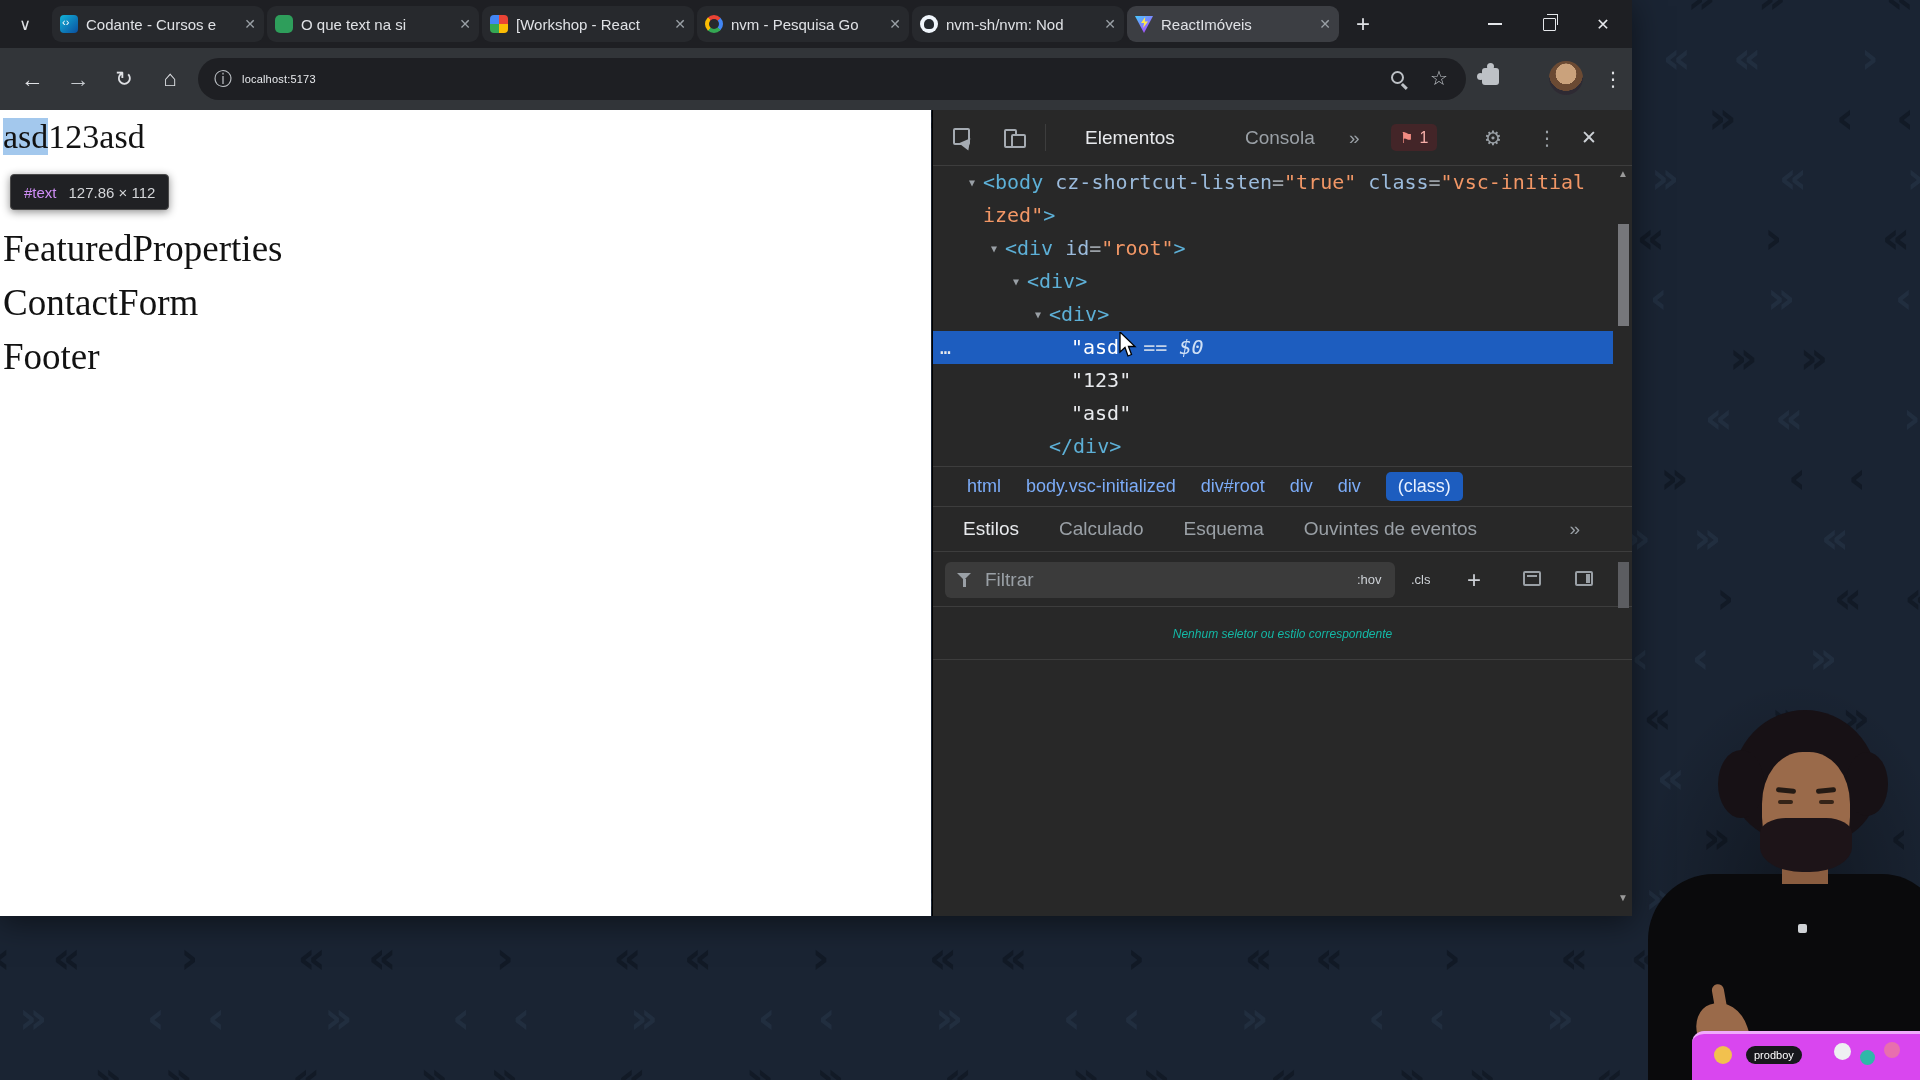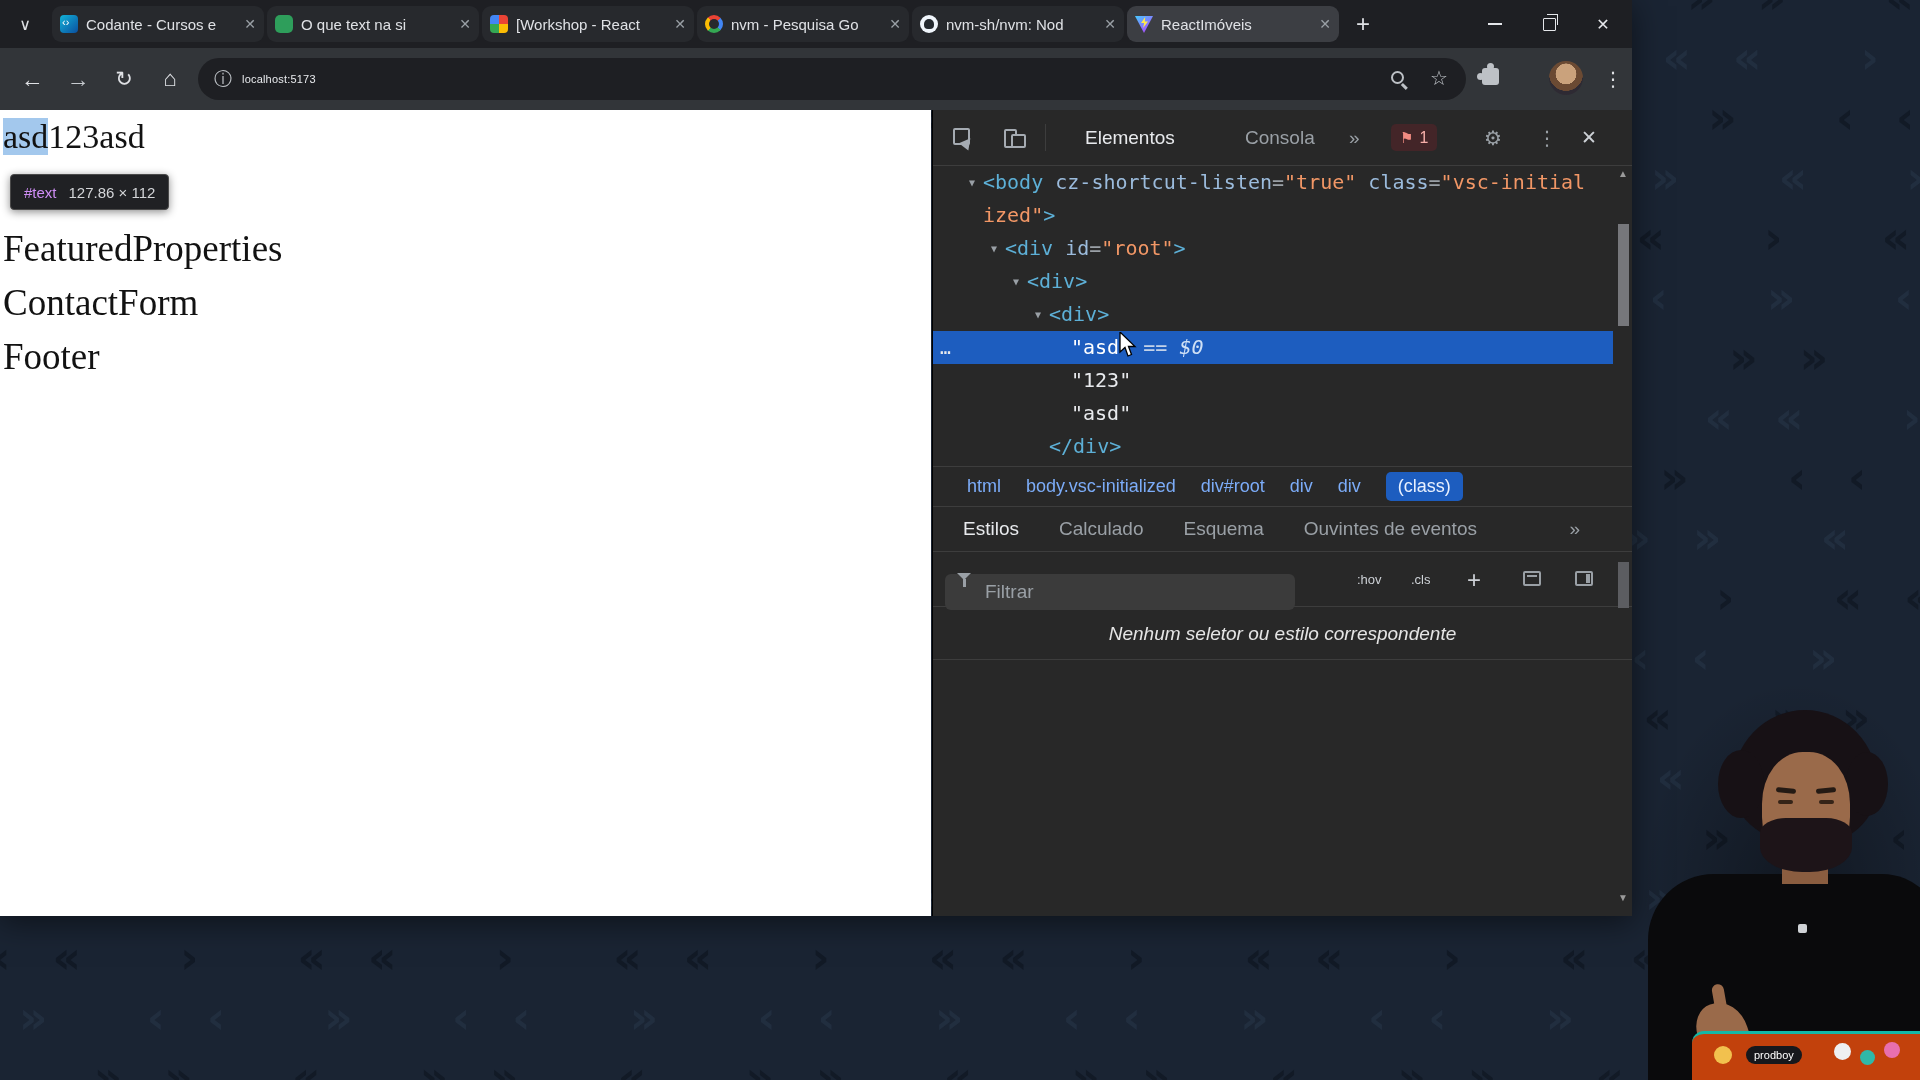--- a/index.html
+++ b/index.html
@@ -101,36 +101,36 @@
   .dt-crumbs{position:absolute;left:0;top:356px;width:100%;height:40px;display:flex;align-items:center;gap:25px;padding-left:34px;box-sizing:border-box;border-top:1px solid #3d3d3d;}
   .crumb{color:#7cacf8;font-size:18px;white-space:nowrap;}
   .crumb.selected{background:#1d5dbf;color:#e8f0fe;padding:4px 12px;border-radius:5px;}
   
   .dt-styletabs{position:absolute;left:0;top:396px;width:100%;height:46px;display:flex;align-items:center;gap:40px;padding-left:30px;box-sizing:border-box;border-top:1px solid #3d3d3d;border-bottom:1px solid #3d3d3d;}
   .style-tab{color:#9aa0a6;font-size:19px;white-space:nowrap;}
   .style-tab.active{color:#e8eaed;}
   .st-more{position:absolute;right:54px;color:#9aa0a6;font-size:19px;letter-spacing:-2px;}
   
   .dt-filterrow{position:absolute;left:0;top:442px;width:100%;height:55px;border-bottom:1px solid #3d3d3d;box-sizing:border-box;}
-  .filter-input{position:absolute;left:12px;top:10px;width:350px;height:36px;background:#3b3b3b;border:none;border-radius:6px;box-sizing:border-box;padding:0 0 0 40px;color:#e8eaed;font-size:19px;font-family:"Liberation Sans",sans-serif;outline:none;margin-top:12px;}
+  .filter-input{position:absolute;left:12px;top:10px;width:450px;height:36px;background:#3b3b3b;border:none;border-radius:6px;box-sizing:border-box;padding:0 0 0 40px;color:#e8eaed;font-size:19px;font-family:"Liberation Sans",sans-serif;outline:none;}
   .filter-input::placeholder{color:#9aa0a6;}
   .funnel{position:absolute;left:24px;top:21px;width:14px;height:14px;z-index:2;}
   .funnel::before{content:"";position:absolute;left:0;top:0;border-left:7px solid transparent;border-right:7px solid transparent;border-top:7px solid #9aa0a6;}
   .funnel::after{content:"";position:absolute;left:5.5px;top:6px;width:3px;height:8px;background:#9aa0a6;}
   .toggle{position:absolute;top:0;height:55px;line-height:55px;color:#cdd1d6;font-size:13px;}
   .toggle-hov{left:424px;}
   .toggle-cls{left:478px;}
   .toggle-plus{left:534px;font-size:24px;}
   .ricon{position:absolute;top:19px;width:18px;height:15px;border:2px solid #9aa0a6;border-radius:2px;box-sizing:border-box;}
   .ricon-emu{left:590px;}
   .ricon-emu::after{content:"";position:absolute;left:2px;top:2px;width:10px;height:2px;background:#9aa0a6;}
   .ricon-dock{left:642px;}
   .ricon-dock::after{content:"";position:absolute;right:1px;top:1px;width:4px;height:9px;background:#9aa0a6;}
   
-  .dt-msg{position:absolute;left:0;top:498px;width:100%;height:52px;line-height:52px;text-align:center;color:#e5e5e5;font-size:19px;font-style:italic;border-bottom:1px solid #3d3d3d;box-sizing:border-box;}
+  .dt-msg{position:absolute;left:0;top:498px;width:100%;height:52px;line-height:52px;text-align:center;color:#14b8a6;font-size:12px;font-style:italic;border-bottom:1px solid #3d3d3d;box-sizing:border-box;}
   .styles-scroll-thumb{position:absolute;right:3px;top:452px;width:11px;height:46px;background:#5c5d61;}
   .styles-scroll-down{position:absolute;right:2px;top:782px;width:14px;text-align:center;color:#9a9a9a;font-size:10px;}
   .cursor{position:absolute;left:186px;top:222px;z-index:9;}
   
   .webcam{position:absolute;right:0;bottom:0;width:250px;height:370px;z-index:5;}
   .glow{position:absolute;inset:-30px;background:radial-gradient(closest-side,rgba(0,0,0,.35),rgba(0,0,0,0));}
   .hair{position:absolute;left:62px;top:0;width:146px;height:136px;background:#171115;border-radius:50% 50% 46% 54%/56% 56% 44% 44%;}
   .hair::before{content:"";position:absolute;left:-14px;top:40px;width:46px;height:68px;background:#171115;border-radius:50%;}
   .hair::after{content:"";position:absolute;right:-10px;top:42px;width:42px;height:64px;background:#171115;border-radius:50%;}
   .face{position:absolute;left:92px;top:42px;width:88px;height:112px;background:#9a6a4a;border-radius:46% 46% 42% 42%;}
@@ -138,21 +138,21 @@
   .brow.l{left:14px;transform:rotate(6deg);}.brow.r{right:14px;transform:rotate(-6deg);}
   .eye{position:absolute;top:48px;width:15px;height:4px;background:#352418;border-radius:2px;}
   .eye.l{left:16px;}.eye.r{right:16px;}
   .beard{position:absolute;left:-2px;bottom:-8px;width:92px;height:54px;background:#1d1418;border-radius:28% 28% 46% 46%;}
   .neck{position:absolute;left:112px;top:148px;width:46px;height:26px;background:#8a5d40;}
   .torso{position:absolute;left:-22px;top:164px;width:294px;height:210px;background:#0a0a0c;border-radius:66px 60px 0 0;}
   .mic{position:absolute;left:128px;top:214px;width:9px;height:9px;background:#cfd2d6;border-radius:2px;}
   .hand{position:absolute;left:28px;top:292px;width:50px;height:62px;background:#9a6a4a;border-radius:45% 55% 40% 60%;transform:rotate(-18deg);}
   .finger{position:absolute;left:44px;top:274px;width:12px;height:36px;background:#9a6a4a;border-radius:6px;transform:rotate(-10deg);}
   
-  .laptop{position:absolute;right:0;bottom:0;width:228px;height:46px;background:#c2410c;border-top:3px solid #14b8a6;border-radius:12px 0 0 0;z-index:6;}
+  .laptop{position:absolute;right:0;bottom:0;width:228px;height:46px;background:#d946ef;border-top:3px solid #f0abfc;border-radius:12px 0 0 0;z-index:6;}
   .sticker{position:absolute;border-radius:50%;}
   .stk-yellow{left:22px;top:12px;width:18px;height:18px;background:#f2c14e;}
   .stk-label{left:54px;top:12px;height:18px;padding:0 8px;background:#17181c;color:#fff;font-size:11px;line-height:18px;border-radius:9px;font-family:"Liberation Sans",sans-serif;}
   .stk-white{left:142px;top:9px;width:17px;height:17px;background:#eef0f2;}
   .stk-teal{left:168px;top:16px;width:15px;height:15px;background:#2fb8a8;}
   .stk-pink{left:192px;top:8px;width:16px;height:16px;background:#e86fae;}
 </style>
 </head>
 <body>
 

